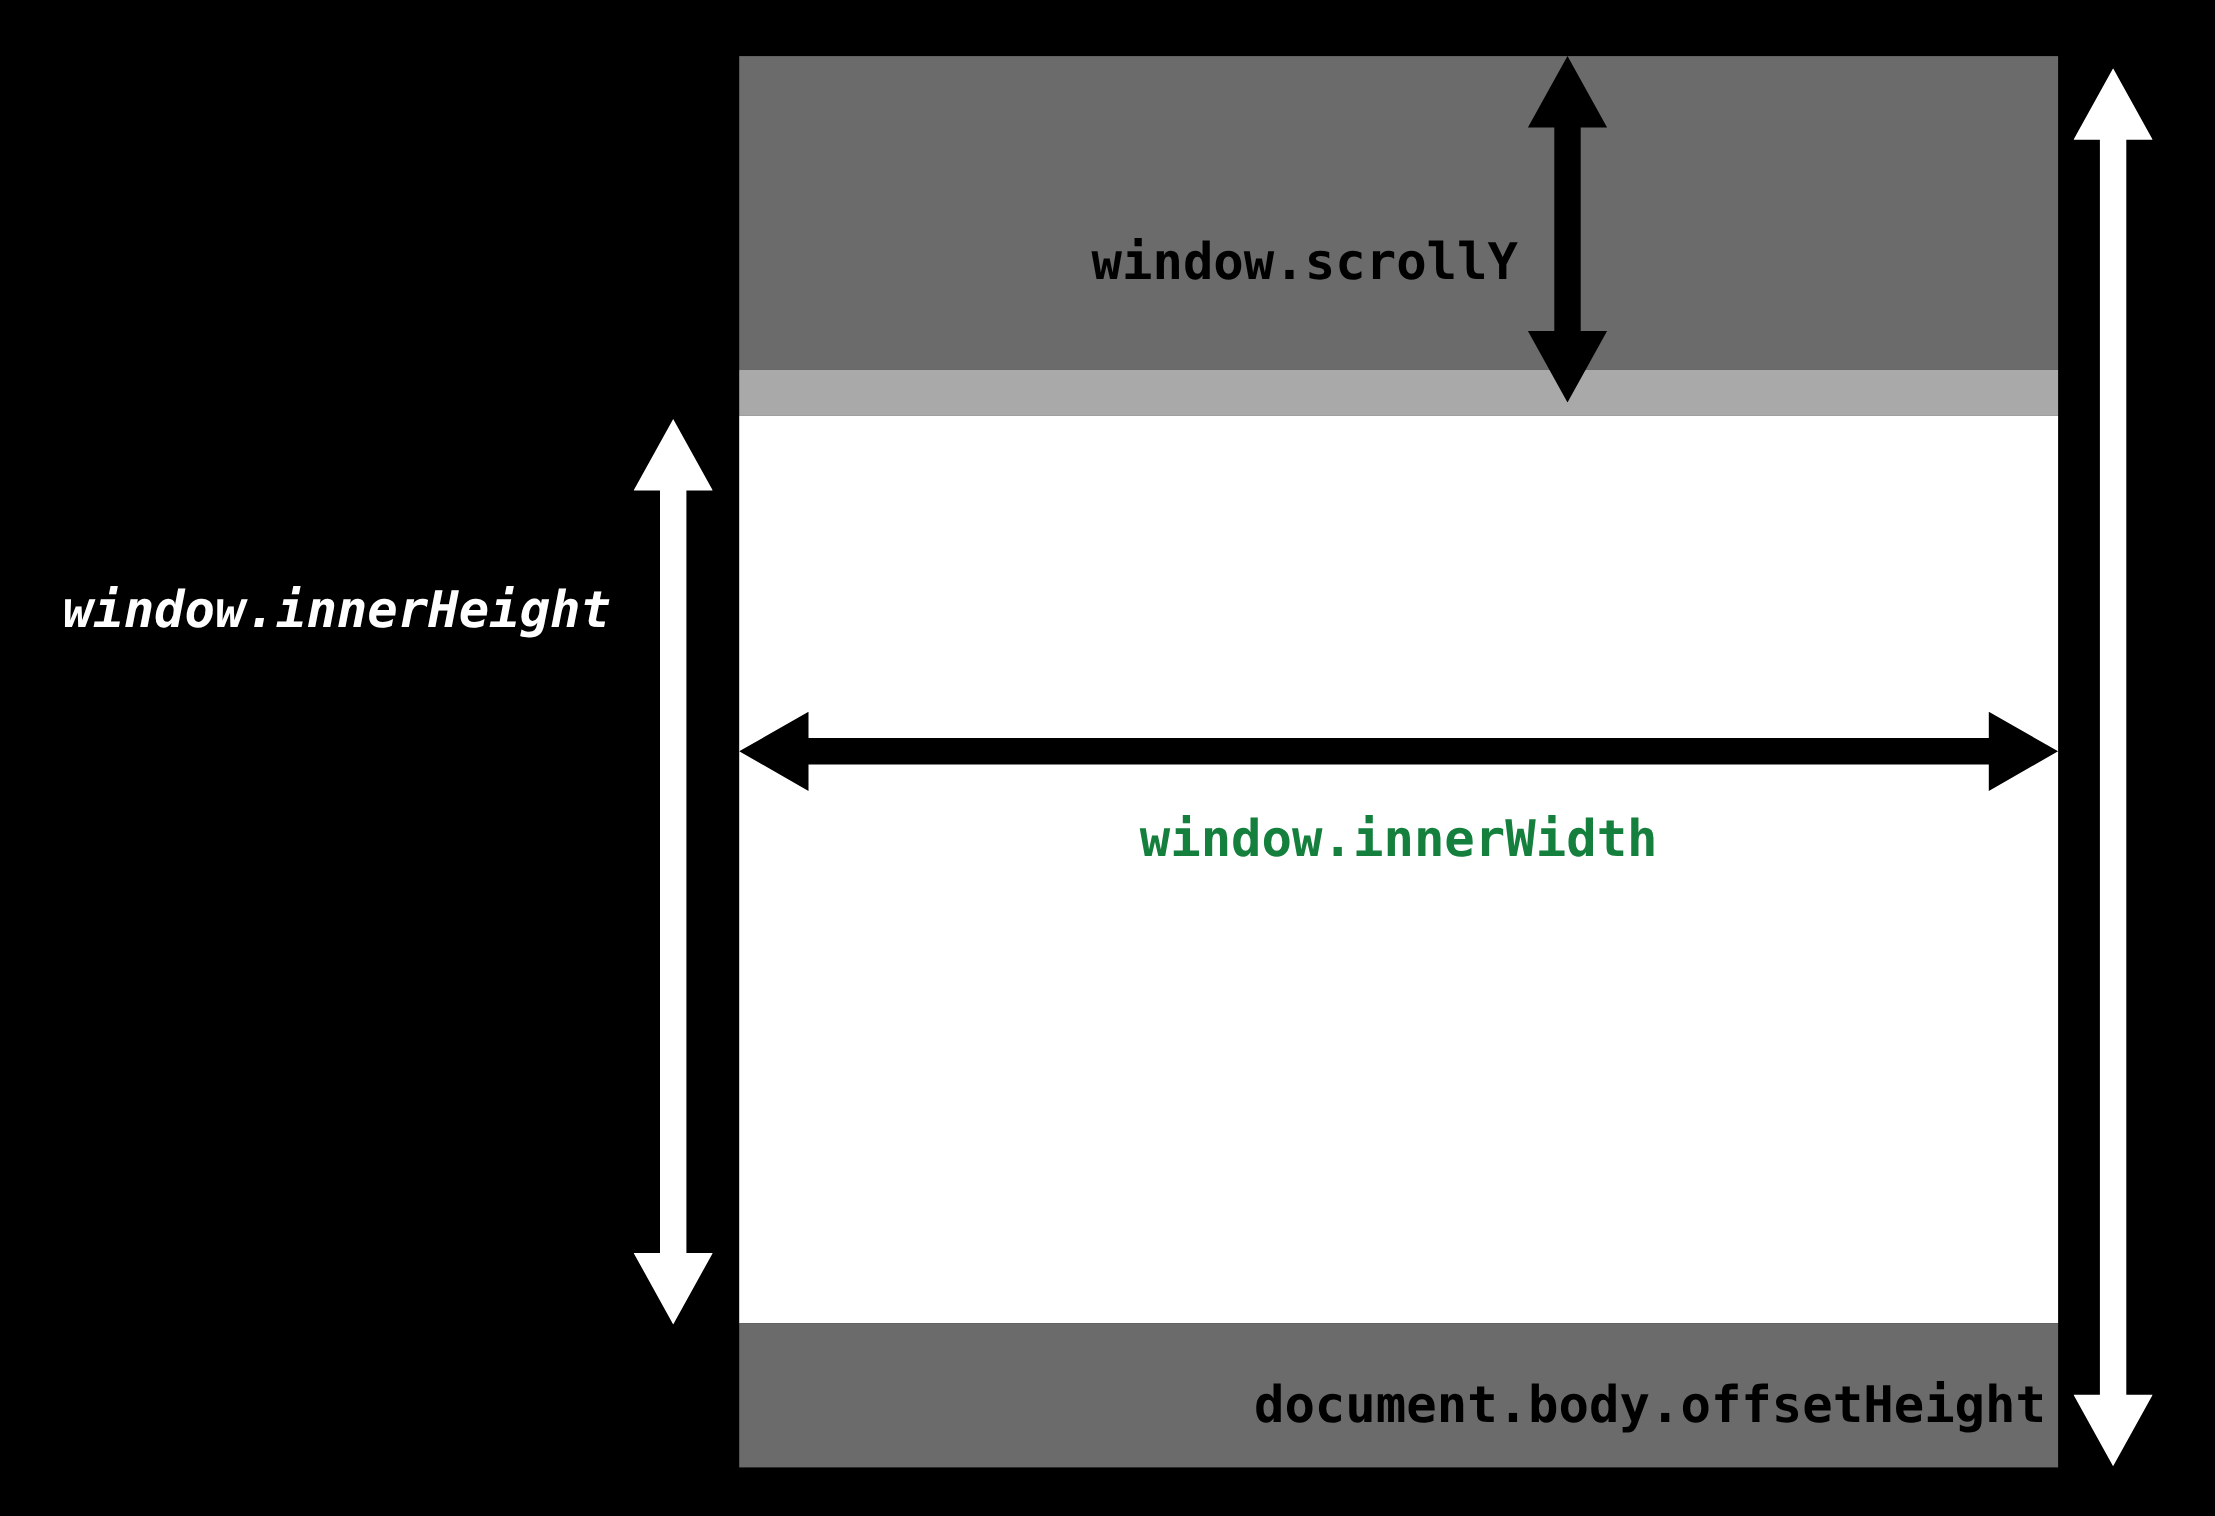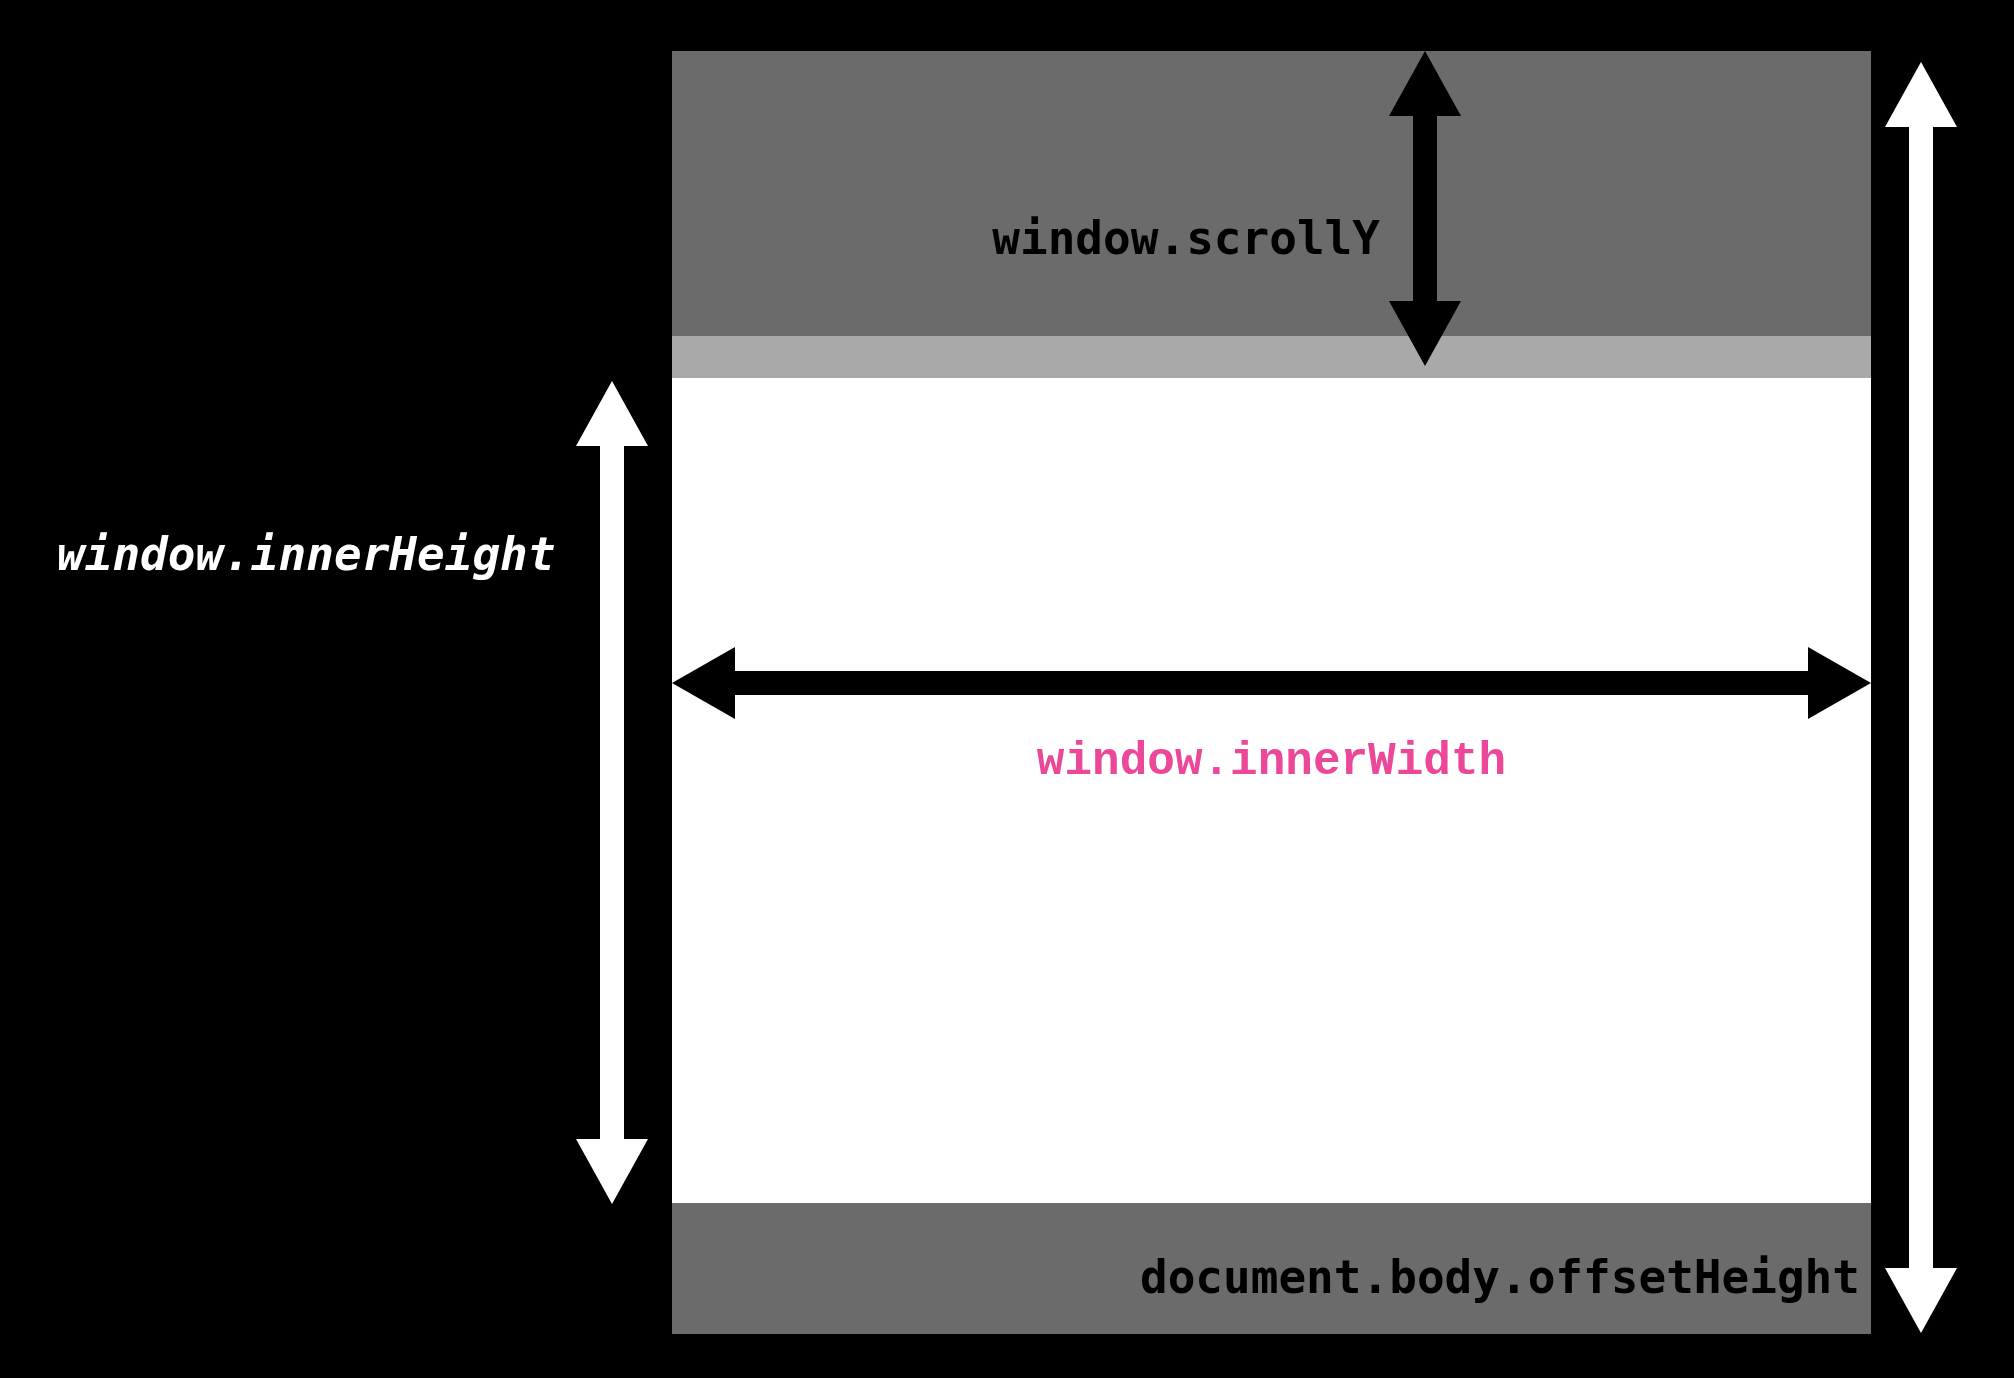--- a/index.html
+++ b/index.html
@@ -43,22 +43,21 @@
     top: 554px;
     left: 57px;
     color: #ffffff;
     font-style: italic;
   }
   .label-innerwidth {
     top: 762px;
     left: 672px;
     width: 1199px;
     text-align: center;
-    color: #ec4899;
-    font-family: Liberation Mono, monospace;
+    color: #15803d;
   }
   .label-offsetheight {
     top: 1277px;
     right: 154px;          
     color: #000000;
   }
 
   .arrow { position: absolute; }
   .arrow svg { display: block; }
   .arrow-scrolly      { left: 1389px; top: 51px; }

